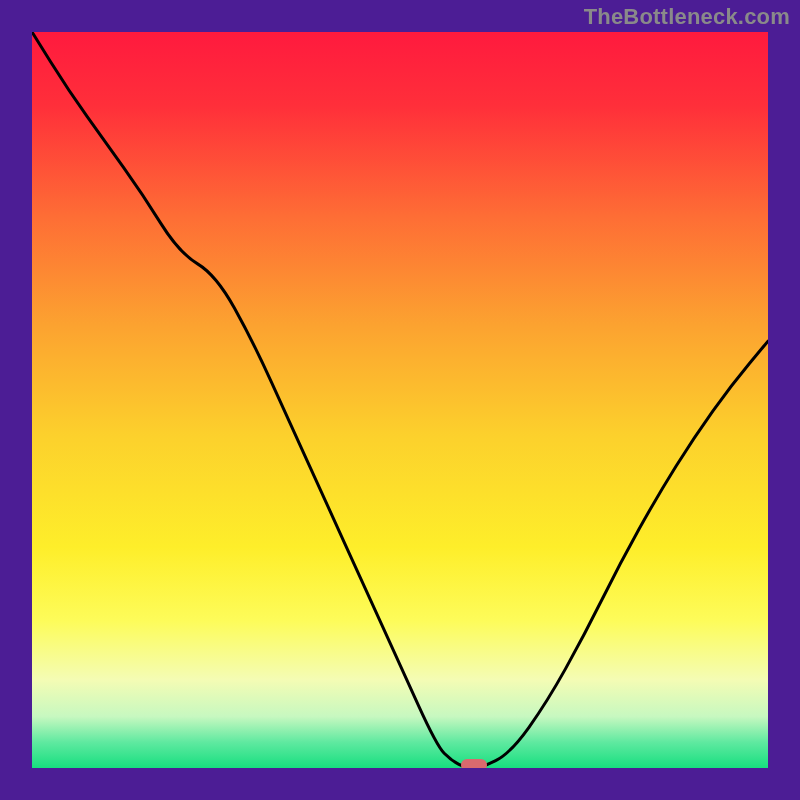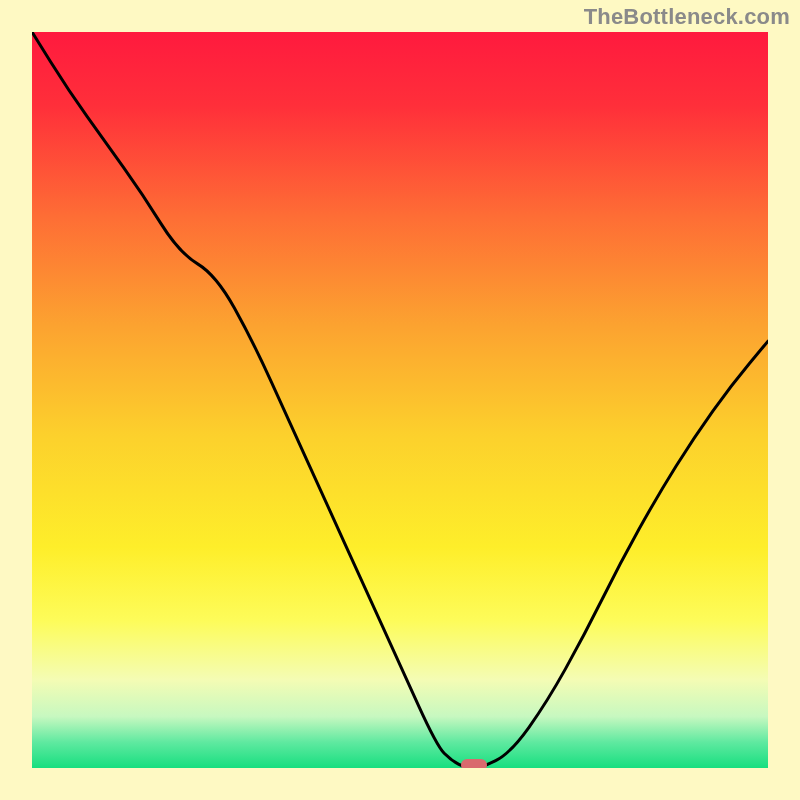--- a/index.html
+++ b/index.html
@@ -7,21 +7,21 @@
     padding: 0;
     width: 800px;
     height: 800px;
     background: #000;
     overflow: hidden;
   }
   .frame {
     position: relative;
     width: 800px;
     height: 800px;
-    background: #fef9c3;
+    background: #4c1d95;
   }
   .plot-area {
     position: absolute;
     left: 32px;
     top: 32px;
     width: 736px;
     height: 736px;
     overflow: hidden;
   }
   .gradient {

